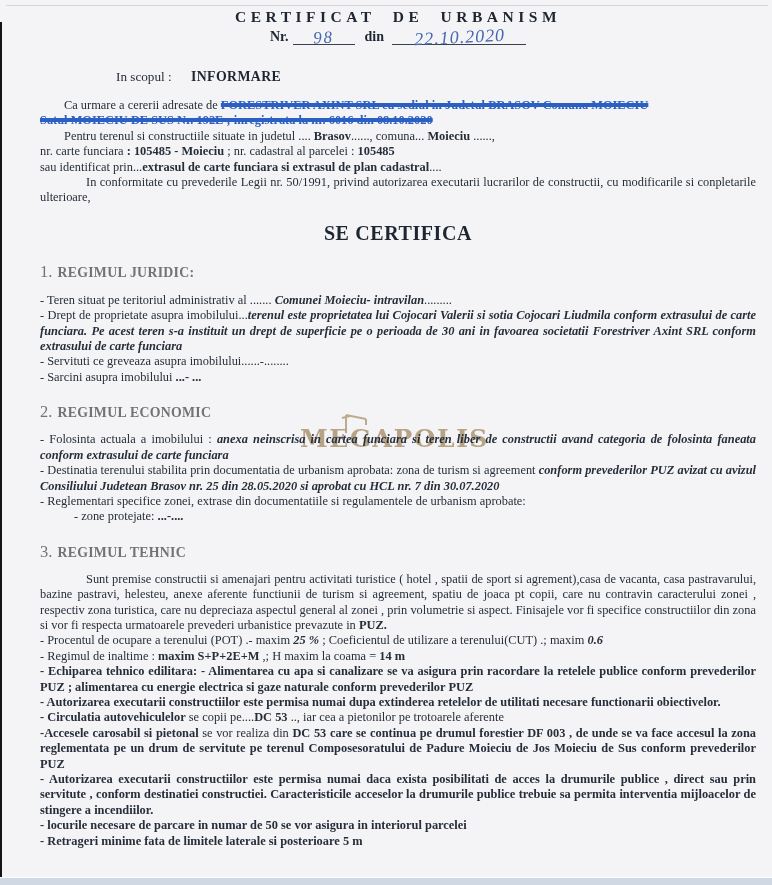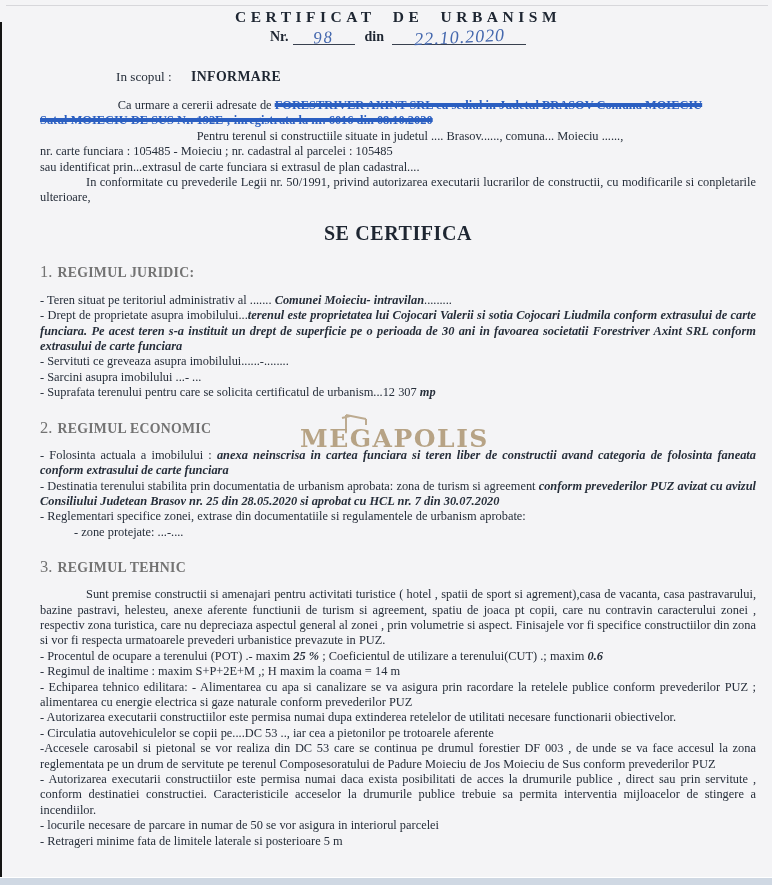--- a/index.html
+++ b/index.html
@@ -19,24 +19,24 @@
   .hand{font-style:italic;color:#4568ae;font-size:17px;font-weight:normal;letter-spacing:2px;
         display:inline-block;transform:rotate(-3deg) translateY(2px);}
   .hand.big{font-size:18px;letter-spacing:1px;}
 
   .scope-line{margin:16px 0 0 76px;font-size:13.2px;}
   .scope-val{font-weight:bold;font-size:13.8px;margin-left:16px;letter-spacing:.4px;color:#1e2632;}
 
   .intro{margin-top:13px;}
   .line{font-size:12.4px;line-height:15.4px;}
   .line.just{text-align:justify;}
-  .line.ind{text-indent:24px;text-align:center;}
+  .line.ind{text-indent:24px;}
   .line.ind2{text-indent:46px;}
   .line.sub{padding-left:34px;}
-  .seg.b{font-weight:normal;margin-top:11px;}
+  .seg.b{font-weight:bold;margin-top:11px;}
   .seg.bi{font-weight:bold;font-style:italic;}
   .seg.strike{font-weight:bold;color:#2b5fc1;-webkit-text-decoration:line-through;
               text-decoration:line-through;text-decoration-color:#2b5fc1;text-decoration-thickness:3.5px;}
 
   .certify{text-align:center;font-weight:bold;font-size:20px;letter-spacing:.6px;margin-top:16px;color:#1e2632;}
 
   .sec-head{margin-top:17px;color:#737373;}
   .sec-num{font-size:16.5px;font-weight:normal;}
   .sec-title{font-size:13.8px;font-weight:bold;margin-left:5px;letter-spacing:.3px;}
   .sec-lines{margin-top:10px;}
@@ -92,21 +92,20 @@
     <div class="certify">SE CERTIFICA</div>
 
     <div class="sec-head">
       <span class="sec-num">1.</span><span class="sec-title">REGIMUL JURIDIC:</span>
     </div>
     <div class="sec-lines first">
         <div class="line "><span class="seg n">- Teren situat pe teritoriul administrativ al ....... </span><span class="seg bi">Comunei Moieciu- intravilan</span><span class="seg n">.........</span></div>
         <div class="line just"><span class="seg n">- Drept de proprietate asupra imobilului...</span><span class="seg bi">terenul este proprietatea lui Cojocari  Valerii si sotia Cojocari Liudmila conform extrasului de carte funciara. Pe acest teren s-a instituit un drept de superficie pe o perioada de 30 ani in favoarea  societatii Forestriver Axint  SRL conform extrasului de carte funciara</span></div>
         <div class="line "><span class="seg n">- Servituti ce greveaza asupra imobilului......-........</span></div>
         <div class="line "><span class="seg n">- Sarcini asupra imobilului </span><span class="seg b">...- ...</span></div>
-        <div class="line "><span class="seg n">- Suprafata terenului pentru care se solicita certificatul de urbanism...</span><span class="seg b">12 307 </span><span class="seg bi">mp</span></div>
       </div>
 
     <div class="sec-head">
       <span class="sec-num">2.</span><span class="sec-title">REGIMUL ECONOMIC</span>
     </div>
     <div class="sec-lines">
         <div class="line just"><span class="seg n">- Folosinta actuala a imobilului :  </span><span class="seg bi">anexa neinscrisa in cartea funciara si teren liber de constructii avand categoria de folosinta faneata conform extrasului de  carte funciara</span></div>
         <div class="line just"><span class="seg n">- Destinatia terenului stabilita prin documentatia de urbanism aprobata: zona de turism si agreement </span><span class="seg bi">conform prevederilor PUZ avizat cu avizul Consiliului Judetean Brasov nr. 25 din 28.05.2020  si aprobat cu HCL nr. 7 din 30.07.2020</span></div>
         <div class="line "><span class="seg n">- Reglementari specifice zonei, extrase din documentatiile si regulamentele de urbanism aprobate:</span></div>
         <div class="line sub"><span class="seg n">- zone protejate: </span><span class="seg b">...-....</span></div>

